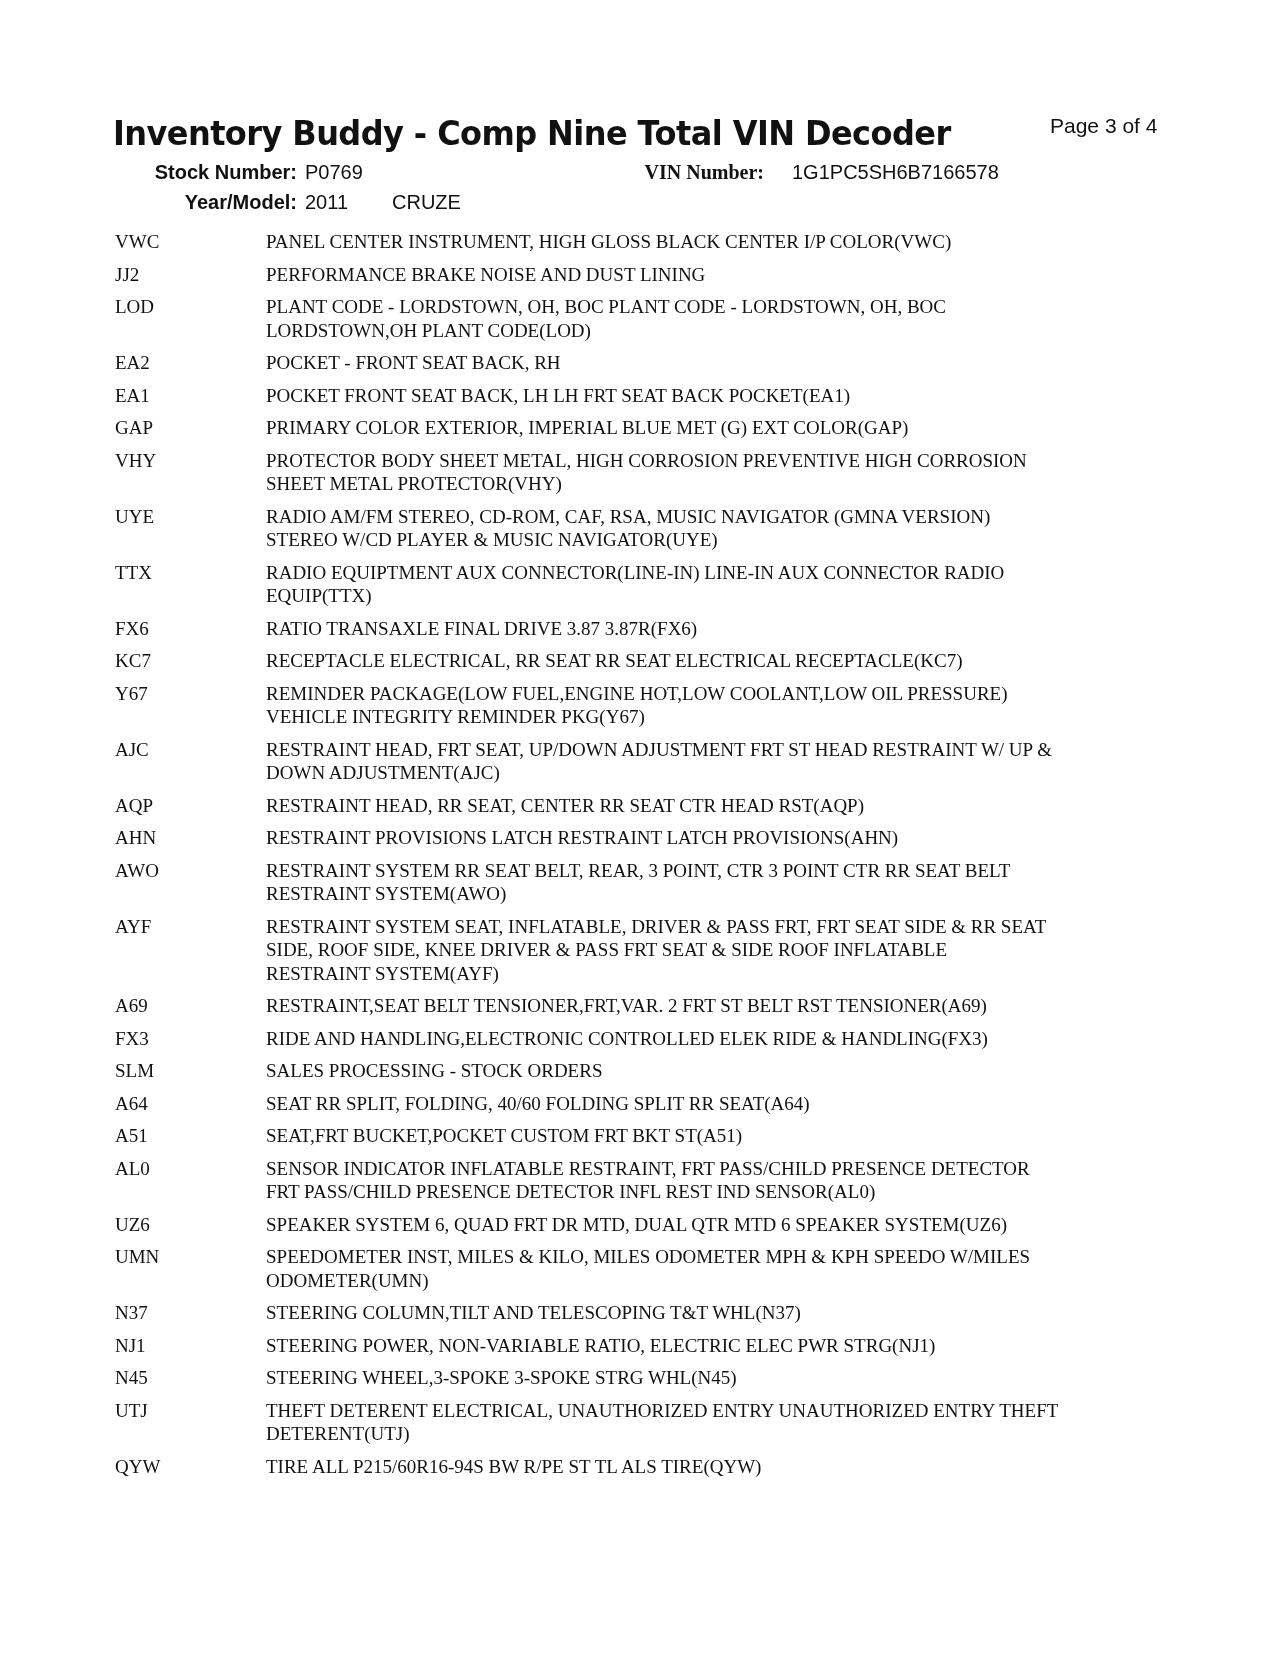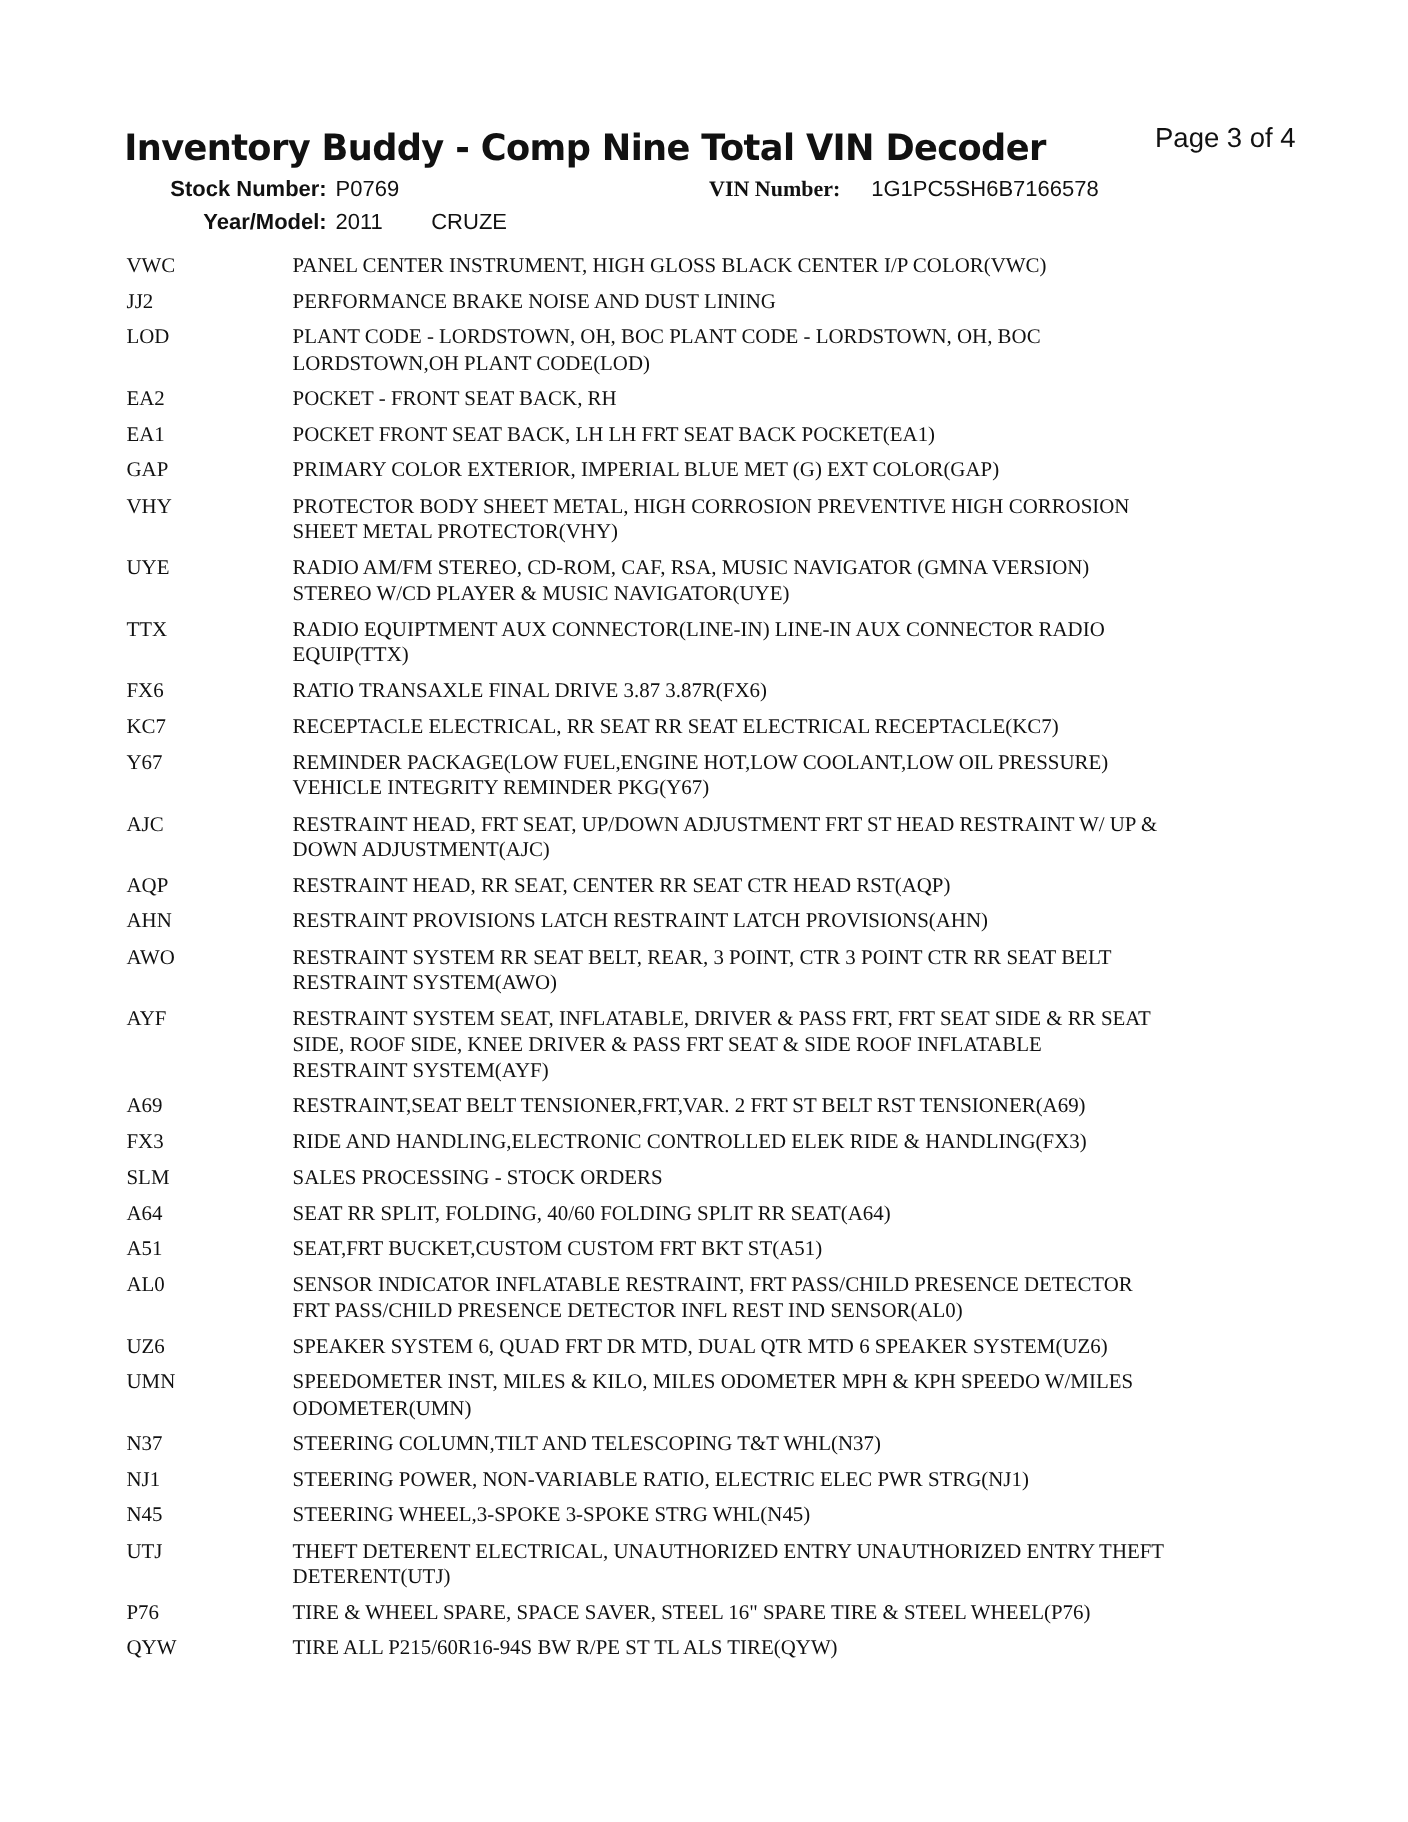--- a/index.html
+++ b/index.html
@@ -6,21 +6,21 @@
   body { width: 1280px; height: 1656px; position: relative; overflow: hidden; color: #111; }
   .page { position: absolute; left: 0; top: 0; width: 1280px; height: 1656px; }
   .title {
     position: absolute; left: 113px; top: 114px;
     font-family: "DejaVu Sans", sans-serif; font-weight: bold;
     font-size: 33px; letter-spacing: -0.6px; line-height: 40px; white-space: nowrap;
     transform: scaleX(0.97); transform-origin: left top;
   }
   .page-label {
     position: absolute; left: 1050px; top: 114px;
-    font-family: "Liberation Sans", sans-serif; font-size: 25px; line-height: 24px; white-space: nowrap;
+    font-family: "Liberation Sans", sans-serif; font-size: 21px; line-height: 24px; white-space: nowrap;
   }
   .meta { position: absolute; font-family: "Liberation Sans", sans-serif; font-size: 20px; line-height: 24px; white-space: nowrap; }
   .meta .lbl { font-weight: bold; display: inline-block; text-align: right; }
   .meta .val { display: inline-block; margin-left: 8px; }
   .stock { left: 100px; top: 160px; }
   .stock .lbl { width: 197px; }
   .year { left: 100px; top: 190px; }
   .year .lbl { width: 197px; }
   .year .model { margin-left: 44px; display: inline-block; }
   .vin { left: 600px; top: 160px; }
@@ -183,21 +183,21 @@
       </div>
       <div class="row">
         <div class="code">A64</div>
         <div class="desc">
           <span class="line">SEAT RR SPLIT, FOLDING, 40/60 FOLDING SPLIT RR SEAT(A64)</span>
         </div>
       </div>
       <div class="row">
         <div class="code">A51</div>
         <div class="desc">
-          <span class="line">SEAT,FRT BUCKET,CUSTOM CUSTOM FRT BKT ST(A51)</span>
+          <span class="line">SEAT,FRT BUCKET,POCKET CUSTOM FRT BKT ST(A51)</span>
         </div>
       </div>
       <div class="row">
         <div class="code">AL0</div>
         <div class="desc">
           <span class="line">SENSOR INDICATOR INFLATABLE RESTRAINT, FRT PASS/CHILD PRESENCE DETECTOR</span>
           <span class="line">FRT PASS/CHILD PRESENCE DETECTOR INFL REST IND SENSOR(AL0)</span>
         </div>
       </div>
       <div class="row">
@@ -232,25 +232,19 @@
         </div>
       </div>
       <div class="row">
         <div class="code">UTJ</div>
         <div class="desc">
           <span class="line">THEFT DETERENT ELECTRICAL, UNAUTHORIZED ENTRY UNAUTHORIZED ENTRY THEFT</span>
           <span class="line">DETERENT(UTJ)</span>
         </div>
       </div>
       <div class="row">
-        <div class="code">P76</div>
-        <div class="desc">
-          <span class="line">TIRE &amp; WHEEL SPARE, SPACE SAVER, STEEL 16" SPARE TIRE &amp; STEEL WHEEL(P76)</span>
-        </div>
-      </div>
-      <div class="row">
         <div class="code">QYW</div>
         <div class="desc">
           <span class="line">TIRE ALL P215/60R16-94S BW R/PE ST TL ALS TIRE(QYW)</span>
         </div>
       </div>
     </div>
 </div>
 
 </body></html>

